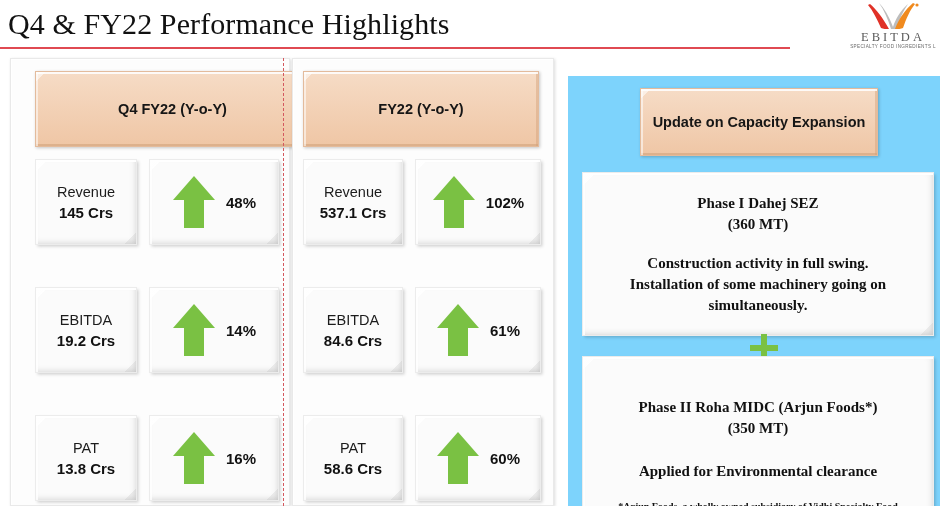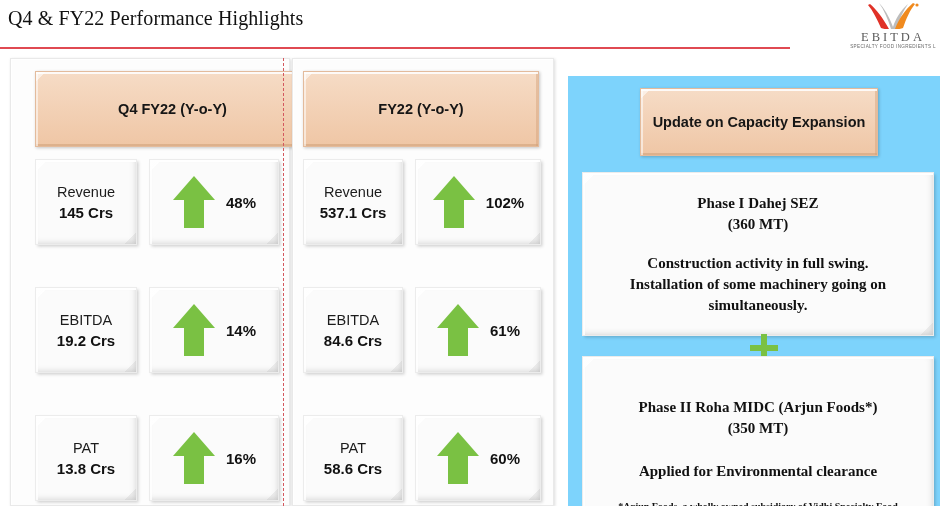--- a/index.html
+++ b/index.html
@@ -9,21 +9,21 @@
     font-family: "Liberation Sans", sans-serif;
     overflow: hidden;
   }
   .slide { position: relative; width: 942px; height: 506px; background: #fff; }
 
   
   .hdr { position: absolute; left: 0; top: 0; width: 942px; height: 52px; }
   .hdr-title {
     position: absolute; left: 8px; top: 7px;
     font-family: "Liberation Serif", serif;
-    font-size: 20px; color: #111; letter-spacing: .1px;
+    font-size: 30px; color: #111; letter-spacing: .1px;
   }
   .hdr-rule {
     position: absolute; left: 0; top: 47px; width: 790px; height: 2px;
     background: #e04a52;
   }
   .logo { position: absolute; right: 6px; top: 1px; width: 86px; height: 48px; text-align: center; }
   .logo-mark { width: 86px; height: 30px; display: block; }
   .logo-name {
     font-family: "Liberation Serif", serif;
     font-size: 12.5px; letter-spacing: 3px; color: #5b5b5b; line-height: 12px;

